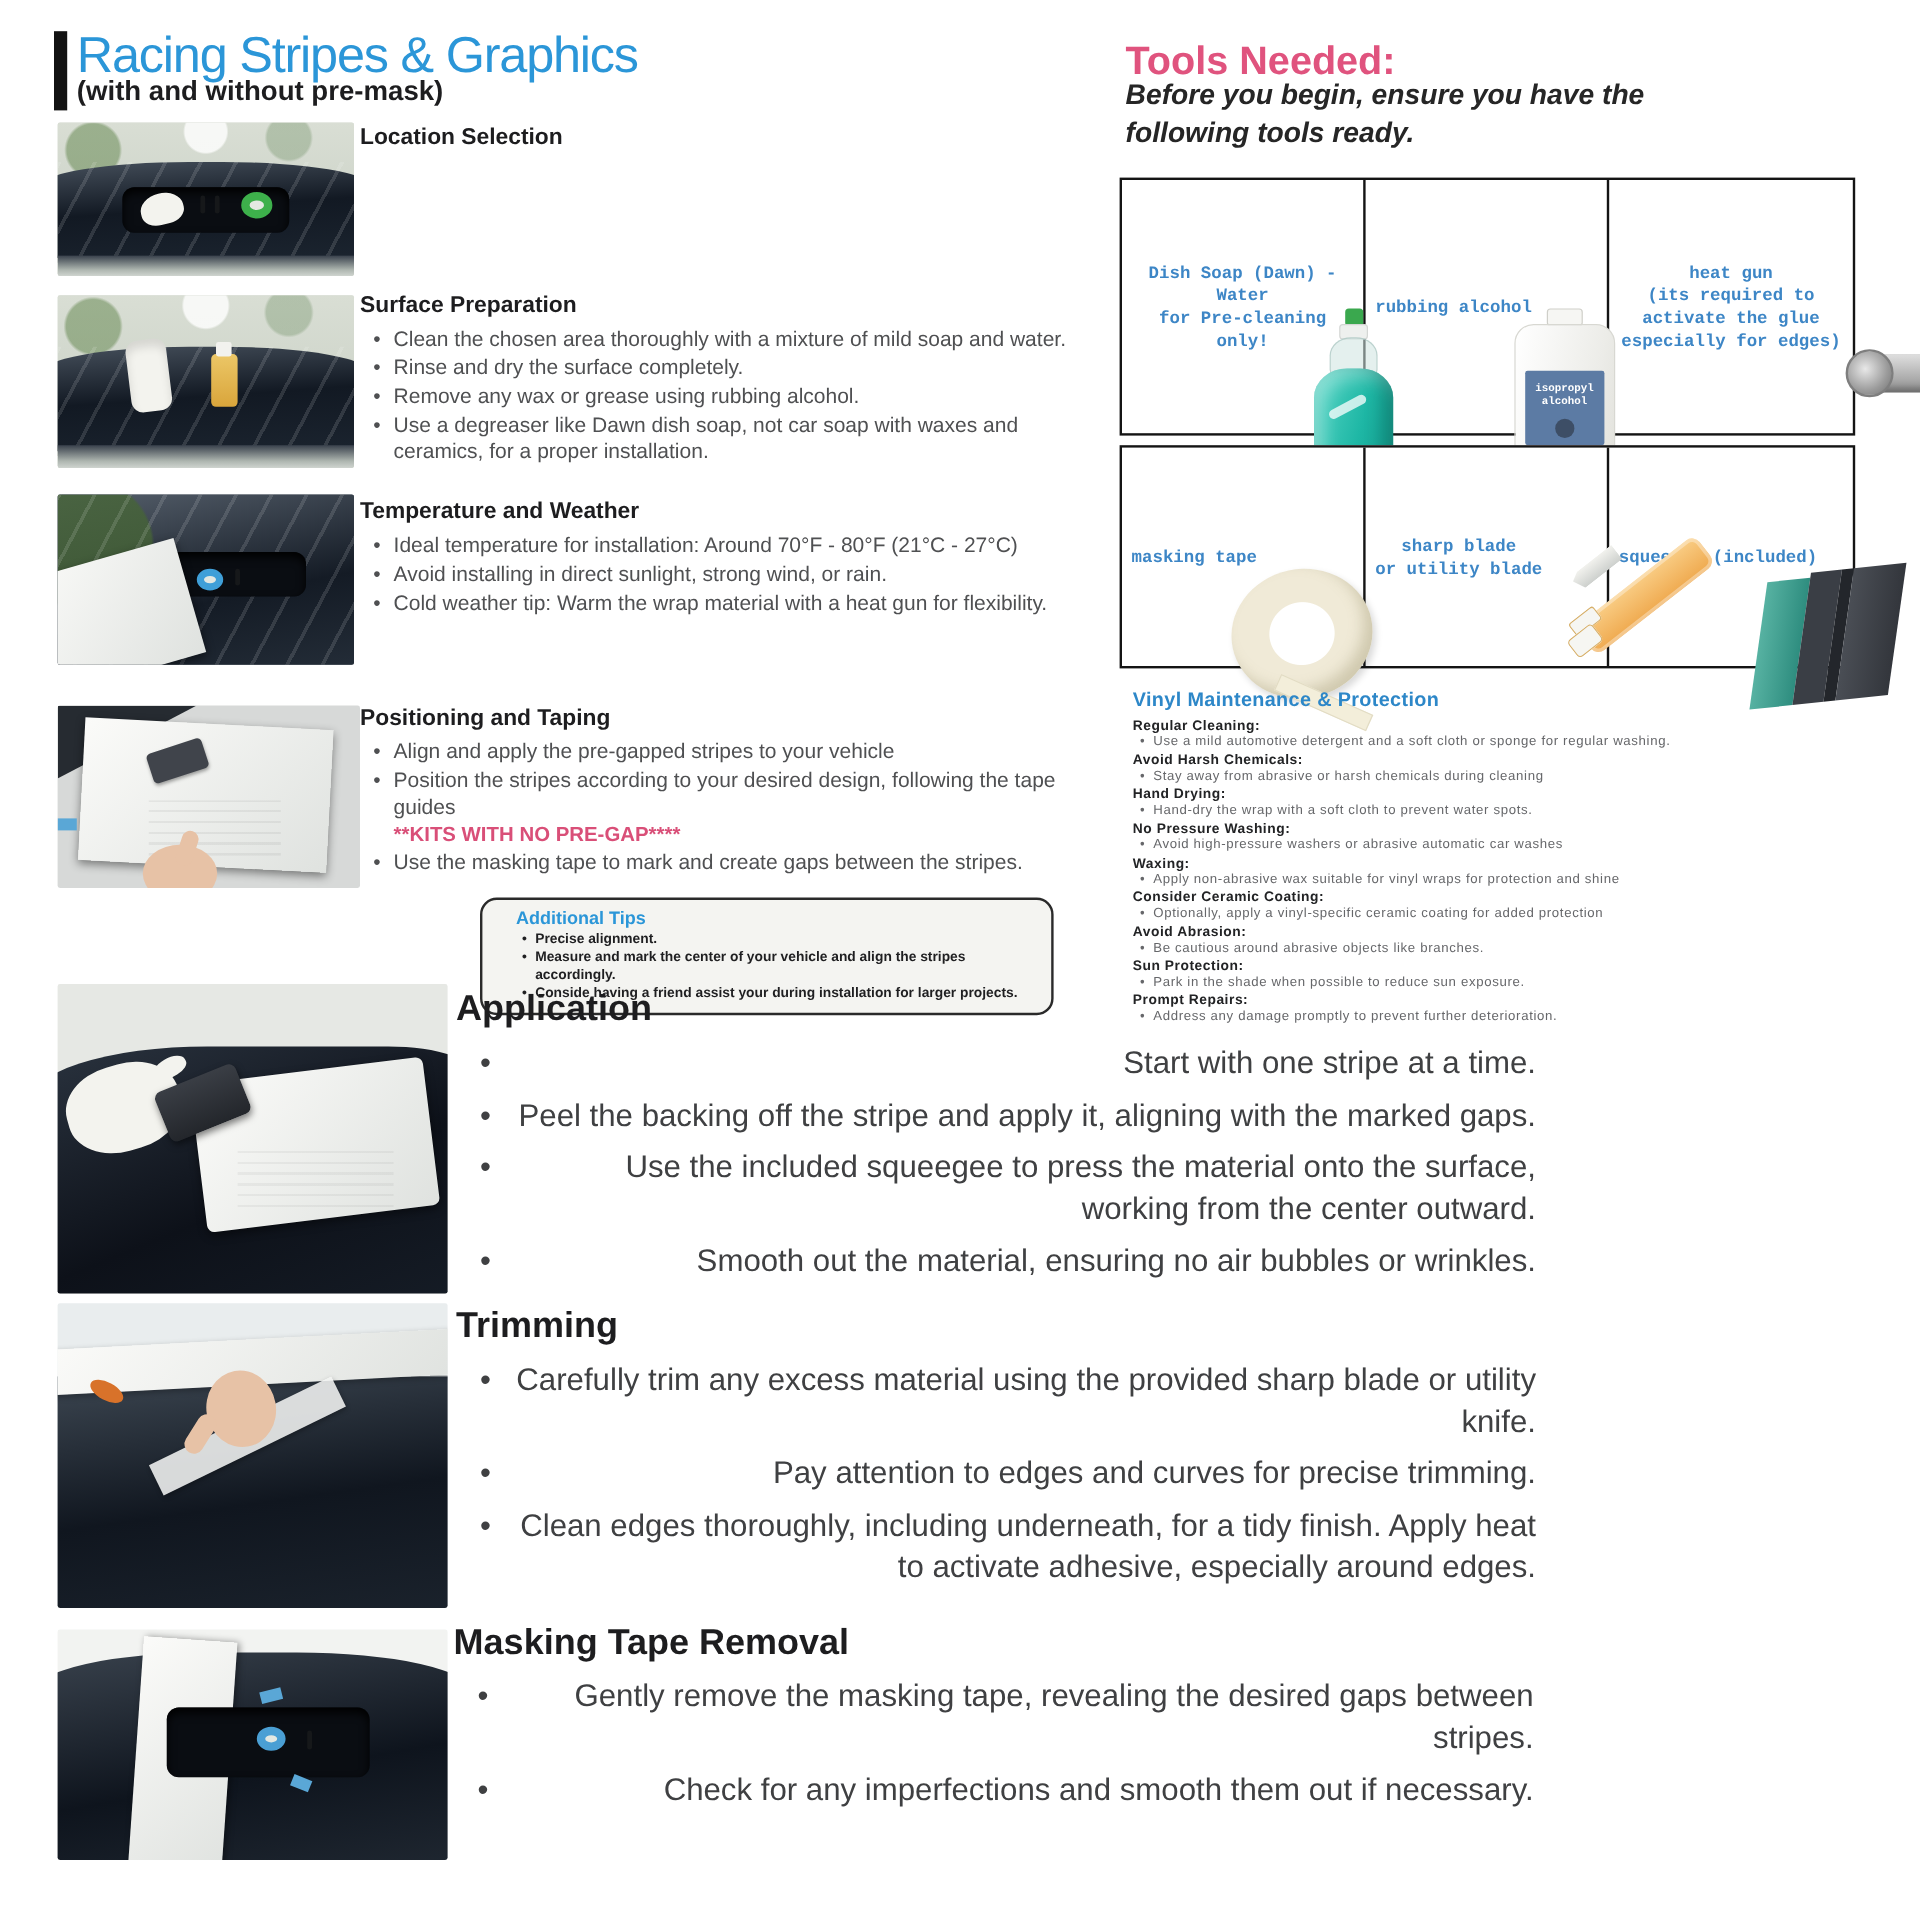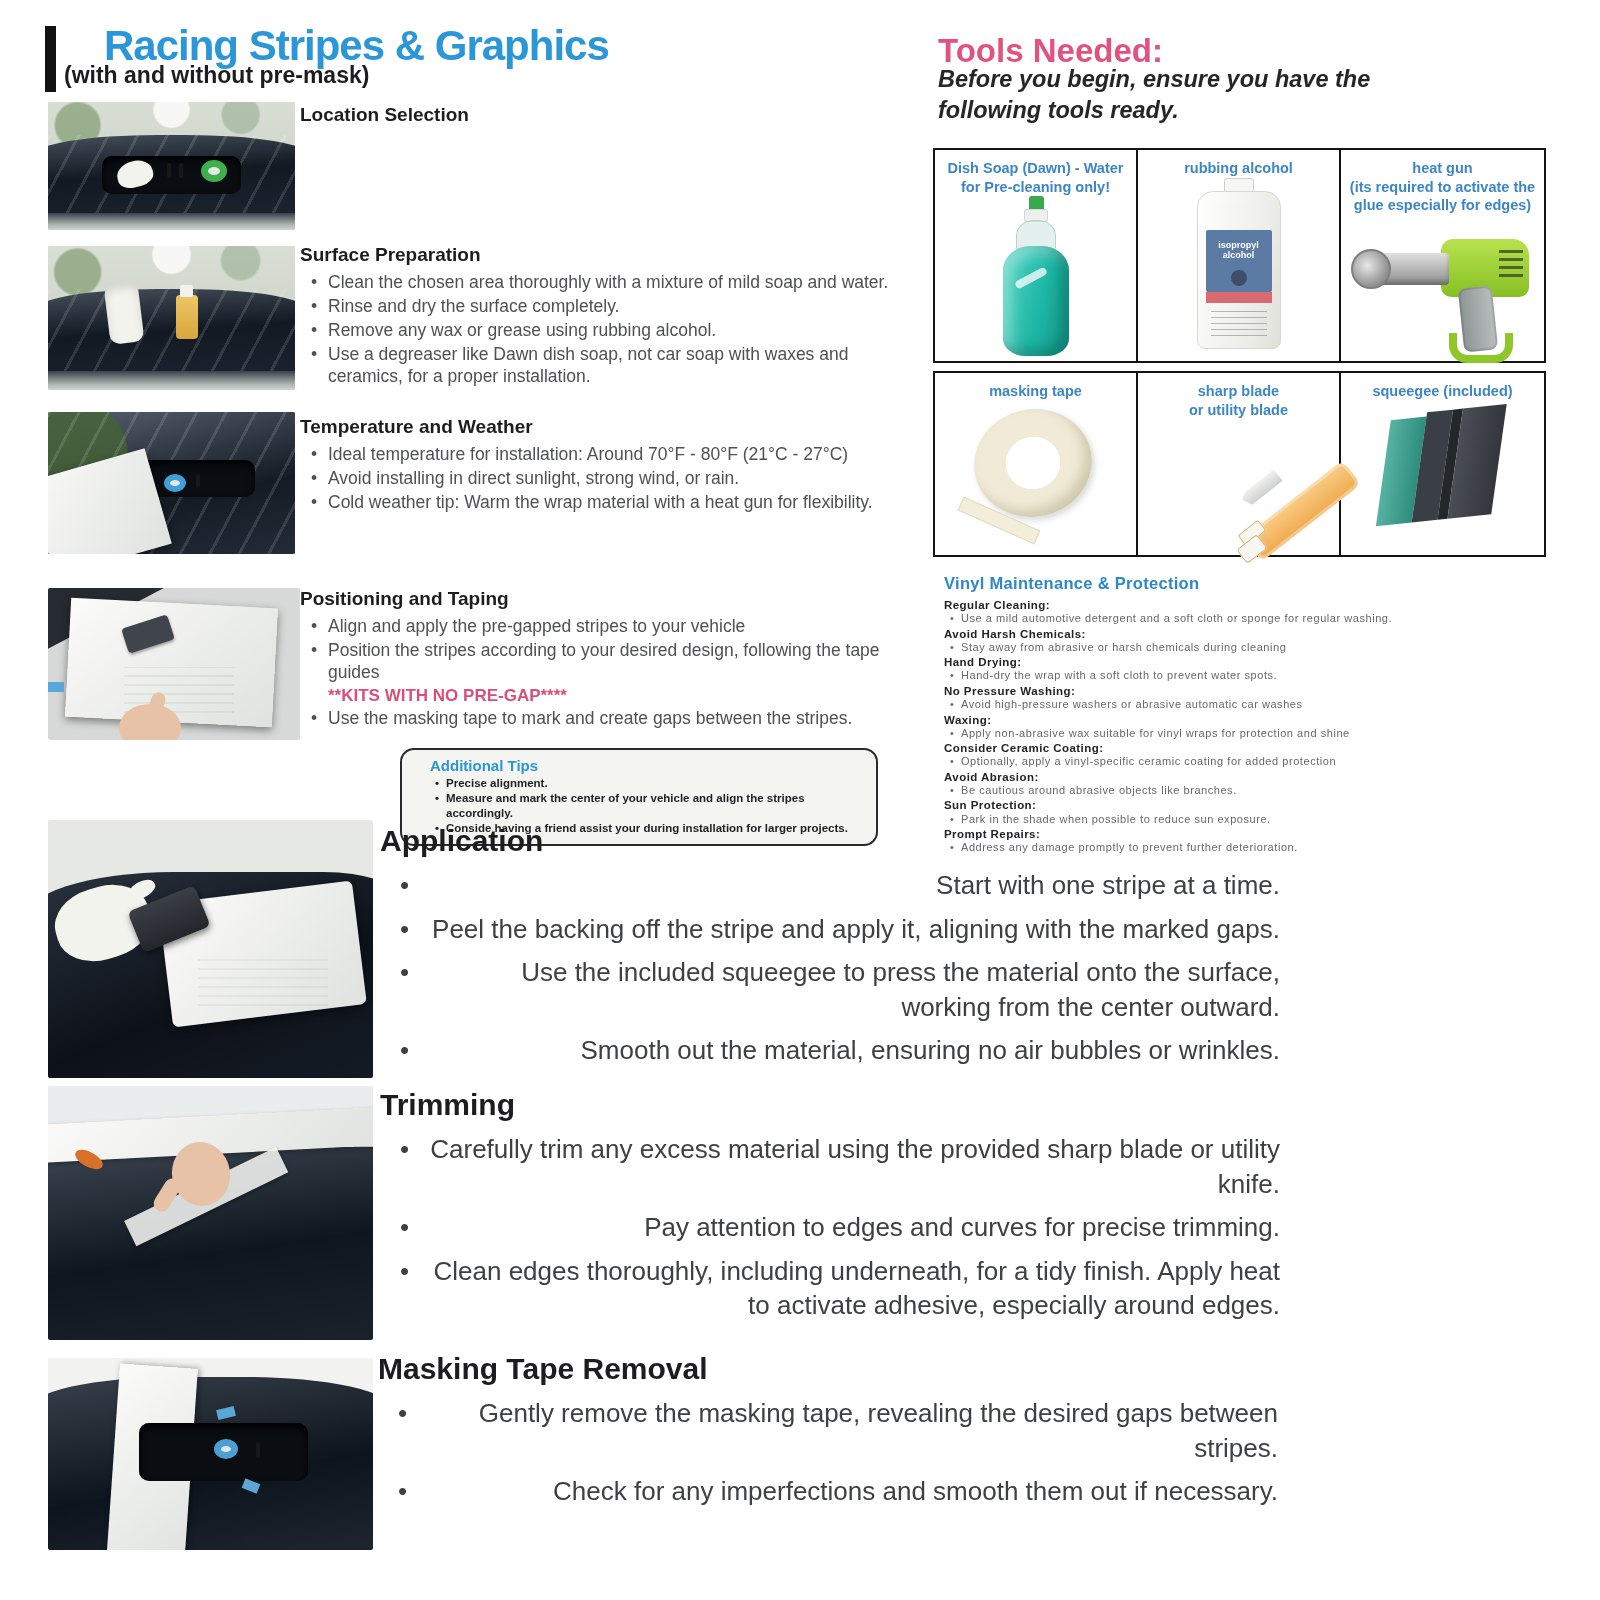--- a/index.html
+++ b/index.html
@@ -5,21 +5,21 @@
   * { margin:0; padding:0; box-sizing:border-box; }
   html,body { background:#ffffff; }
   .page {
     position:relative; width:1600px; height:1600px; background:#ffffff;
     font-family:"Liberation Sans", sans-serif; color:#1d1d1f; overflow:hidden;
   }
   .abs { position:absolute; }
 
   
   .accent-bar { left:45px; top:26px; width:11px; height:66px; background:#121212; }
-  .page-title { left:64px; top:22px; font-size:42px; font-weight:bold; color:#2b96d8; letter-spacing:-1px;margin-left:40px; }
+  .page-title { left:64px; top:22px; font-size:42px; font-weight:normal; color:#2b96d8; letter-spacing:-1px; }
   .page-subtitle { left:64px; top:62px; font-size:23px; font-weight:bold; color:#1d1d1f; }
 
   
   .step-text { width:618px; }
   .step-head { font-size:19px; font-weight:bold; color:#1d1d1f; margin-bottom:5px; }
   .step-list { list-style:none; }
   .step-list li { position:relative; padding-left:28px; font-size:17.5px; line-height:1.26; color:#4f5052; margin-bottom:2px; }
   .step-list li::before { content:"•"; position:absolute; left:11px; top:0; color:#4f5052; }
   .pink-note { margin-left:28px; font-size:17px; font-weight:bold; color:#d94f78; line-height:1.3; }
 
@@ -45,21 +45,21 @@
   .bumper-strip { left:0; right:0; bottom:0; height:13%;
       background:linear-gradient(#39414c, #aeb6b0 70%, #cfd4cf); }
   .sheet-white { background:linear-gradient(135deg,#fbfbf9,#dfe2df); box-shadow:0 3px 8px rgba(0,0,0,.45); }
   .print-lines { background:repeating-linear-gradient(0deg, rgba(60,60,60,.12) 0 2px, transparent 2px 9px); }
   .skin { background:#e7c2a6; border-radius:50%; }
 
   
   .tools-head { left:938px; top:32px; font-size:33px; font-weight:bold; color:#e0537e; }
   .tools-intro { left:938px; top:64px; width:540px; font-size:23.5px; font-weight:bold; font-style:italic; color:#262626; line-height:1.3; }
   .tool-grid { display:grid; grid-template-columns:1fr 1fr 1fr; border:2px solid #141414; background:#fff; }
-  .tool-cell { border-right:2px solid #141414; padding:9px 8px 6px 8px; display:flex; flex-direction:column; align-items:center; }
+  .tool-cell { border-right:2px solid #141414; padding:9px 8px 6px 8px; display:flex; flex-direction:row; align-items:center;font-family:Liberation Mono, monospace; }
   .tool-cell:last-child { border-right:none; }
   .tool-label { font-size:14.5px; font-weight:bold; color:#3d86c6; text-align:center; line-height:1.28; white-space:pre-line; }
   .tool-art { flex:1; width:100%; position:relative; }
   .tool-art > div { position:absolute; }
 
   
   .soap-cap-top { left:50%; top:0; width:15px; height:15px; margin-left:-7px; background:#3aa84e; border-radius:3px; }
   .soap-cap-base { left:50%; top:13px; width:24px; height:13px; margin-left:-12px; background:#eef0ee; border-radius:3px; border:1px solid #d4d6d4; }
   .soap-neck { left:50%; top:24px; width:40px; height:34px; margin-left:-20px; background:rgba(205,228,224,.55); border-radius:45% 45% 20% 20%; border:1px solid rgba(160,190,185,.6); }
   .soap-body { left:50%; top:50px; width:66px; height:110px; margin-left:-33px;

